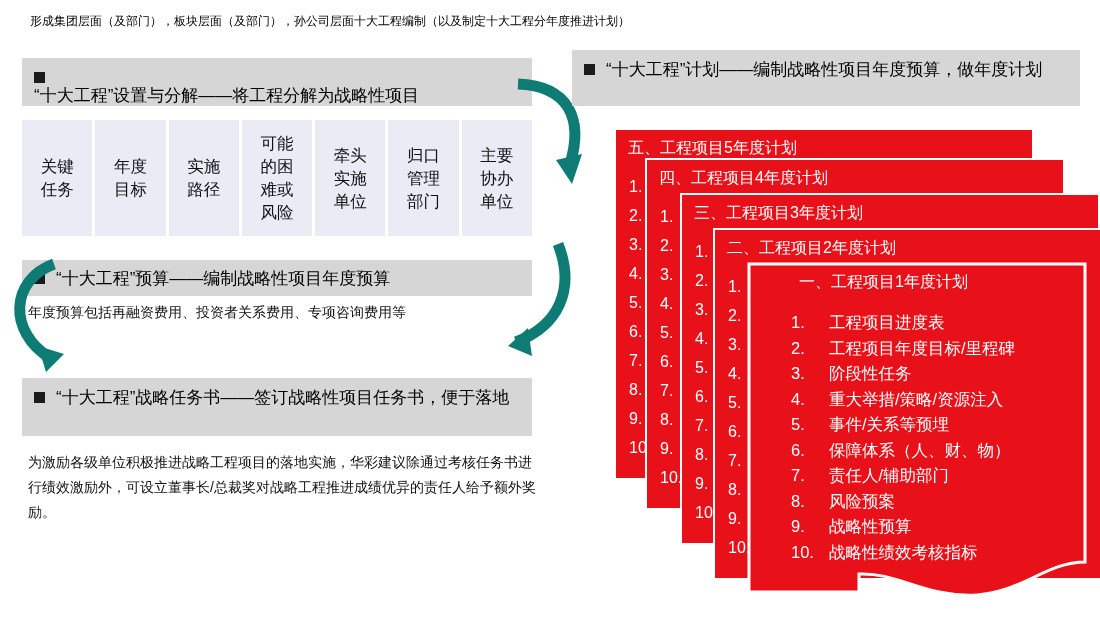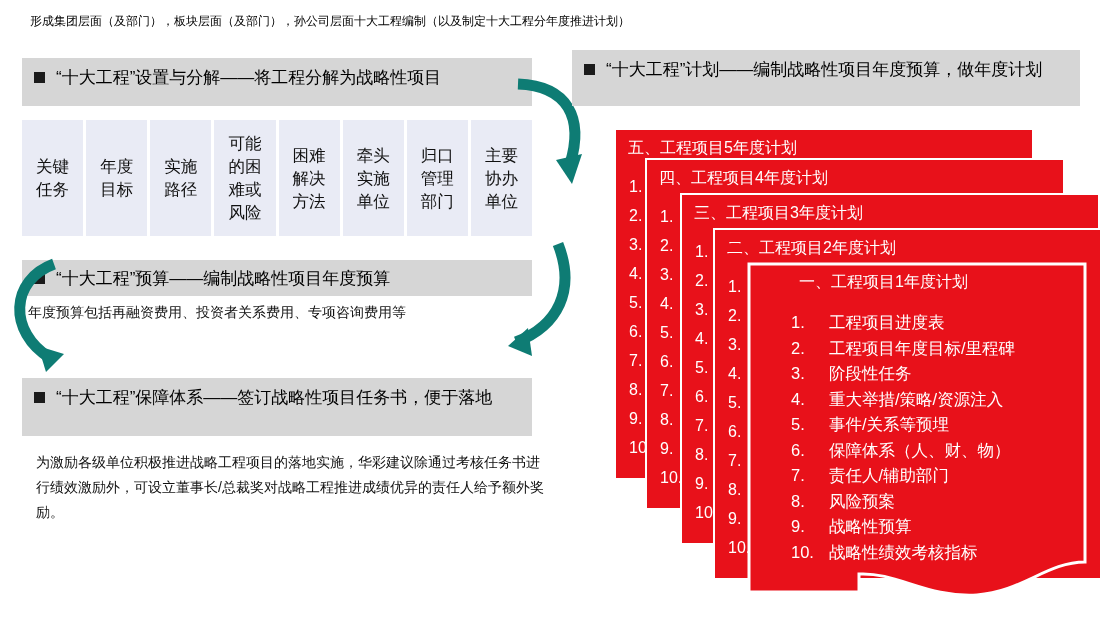--- a/index.html
+++ b/index.html
@@ -50,21 +50,21 @@
     margin-top: 7px;
     margin-right: 11px;
   }
   .gray-bar-text {
     font-size: 17px;
     line-height: 25px;
     color: #000000;
   }
 
   
-  #lc-bar1 { left: 22px;  top: 58px;  width: 510px; height: 48px; }
+  #lc-bar1 { left: 22px;  top: 58px;  width: 510px; height: 48px; flex-direction: column; }
   #lc-bar2 { left: 22px;  top: 260px; width: 510px; height: 36px; align-items: center; padding-top:0; padding-bottom:0;}
   #lc-bar2 .bullet-sq { margin-top: 0; }
   #lc-bar3 { left: 22px;  top: 378px; width: 510px; height: 58px; }
 
   
   #lc-table {
     position: absolute;
     left: 22px;
     top: 120px;
     width: 510px;
@@ -88,21 +88,21 @@
   }
 
   
   .lc-para {
     position: absolute;
     color: #111111;
     font-size: 14px;
     line-height: 25px;
   }
   #lc-para1 { left: 28px; top: 300px; width: 505px; }
-  #lc-para2 { left: 28px; top: 450px; width: 512px; margin-left: 8px; }
+  #lc-para2 { left: 28px; top: 450px; width: 512px; }
 
   
   .arrow-svg { position: absolute; overflow: visible; }
   #arrow-1 { left: 510px; top: 56px;  width: 80px; height: 150px; }
   #arrow-2 { left: 496px; top: 222px; width: 80px; height: 150px; }
   #arrow-3 { left: 2px;   top: 248px; width: 80px; height: 150px; }
 
   
   #rc-bar { left: 572px; top: 50px; width: 508px; height: 56px; }
 
@@ -166,35 +166,34 @@
   <div class="gray-bar" id="lc-bar1">
     <span class="bullet-sq"></span>
     <span class="gray-bar-text">“十大工程”设置与分解——将工程分解为战略性项目</span>
   </div>
 
   <div id="lc-table">
     <div class="tcell">关键<br>任务</div>
     <div class="tcell">年度<br>目标</div>
     <div class="tcell">实施<br>路径</div>
     <div class="tcell">可能<br>的困<br>难或<br>风险</div>
-    <div class="tcell">困难<br>解决<br>方法</div>
     <div class="tcell">牵头<br>实施<br>单位</div>
     <div class="tcell">归口<br>管理<br>部门</div>
     <div class="tcell">主要<br>协办<br>单位</div>
   </div>
 
   <div class="gray-bar" id="lc-bar2">
     <span class="bullet-sq"></span>
     <span class="gray-bar-text">“十大工程”预算——编制战略性项目年度预算</span>
   </div>
   <div class="lc-para" id="lc-para1">年度预算包括再融资费用、投资者关系费用、专项咨询费用等</div>
 
   <div class="gray-bar" id="lc-bar3">
     <span class="bullet-sq"></span>
-    <span class="gray-bar-text">“十大工程”保障体系——签订战略性项目任务书，便于落地</span>
+    <span class="gray-bar-text">“十大工程”战略任务书——签订战略性项目任务书，便于落地</span>
   </div>
   <div class="lc-para" id="lc-para2">为激励各级单位积极推进战略工程项目的落地实施，华彩建议除通过考核任务书进行绩效激励外，可设立董事长/总裁奖对战略工程推进成绩优异的责任人给予额外奖励。</div>
 
   <svg class="arrow-svg" id="arrow-1" viewBox="0 0 80 150">
     <path d="M 8,28 C 58,30 74,62 60,108" fill="none" stroke="#0e7c74" stroke-width="11" stroke-linecap="butt"></path>
     <polygon points="72,98 46,104 62,128" fill="#0e7c74"></polygon>
   </svg>
 
   <svg class="arrow-svg" id="arrow-2" viewBox="0 0 80 150">
     <path d="M 62,22 C 80,68 62,104 20,120" fill="none" stroke="#0e7c74" stroke-width="11" stroke-linecap="butt"></path>

